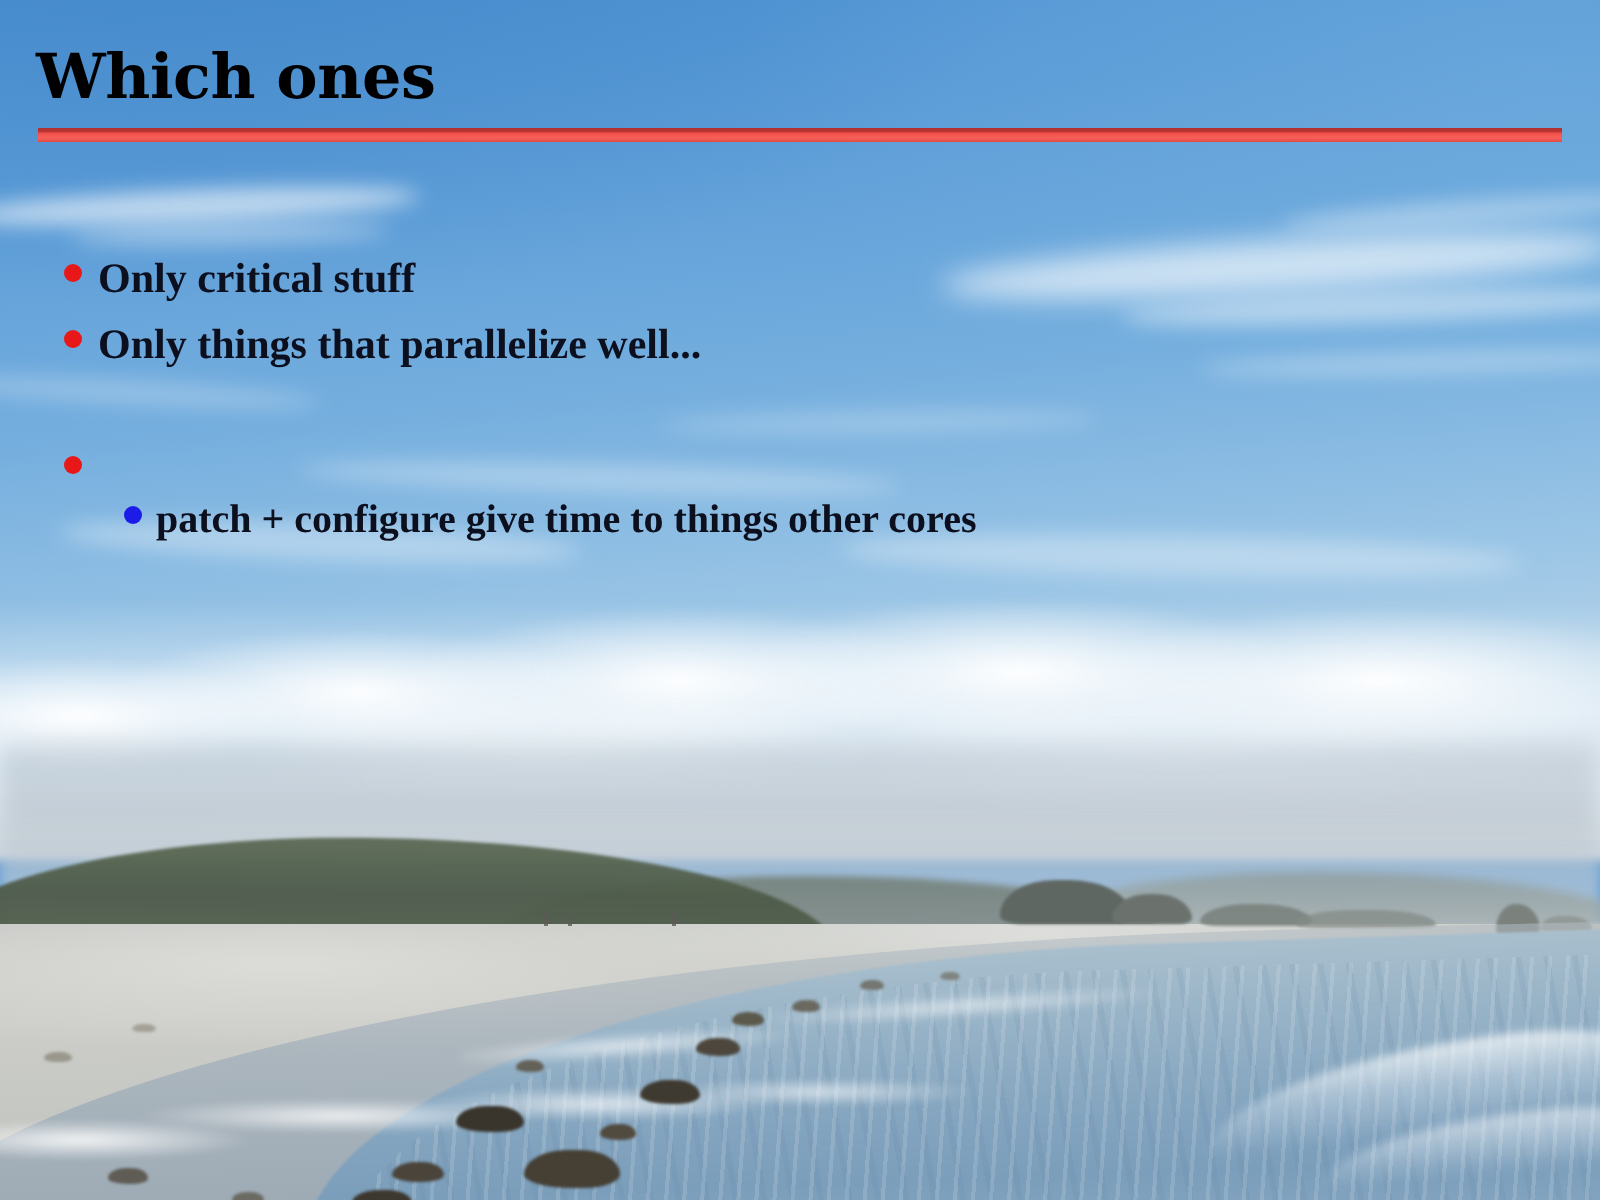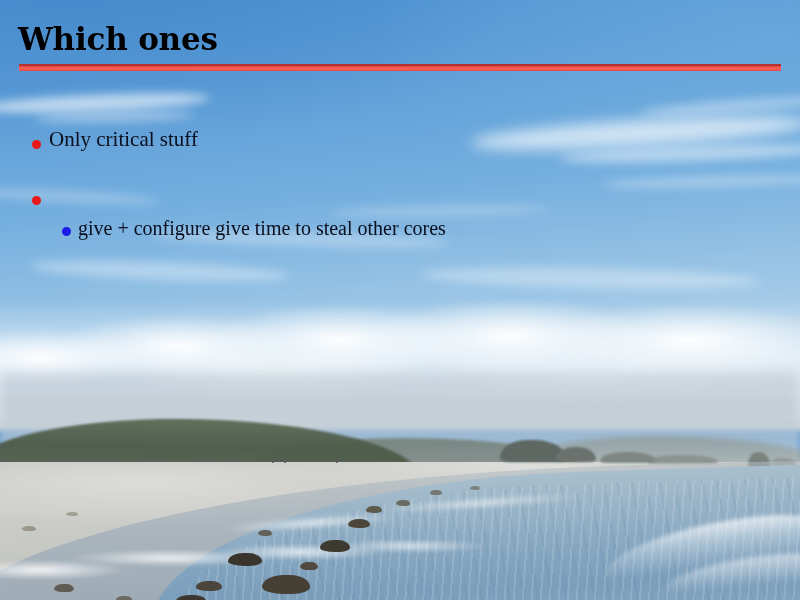--- a/index.html
+++ b/index.html
@@ -246,22 +246,23 @@
     background: linear-gradient(180deg, #b03030 0%, #b53232 22%, #f2524a 40%, #f7605a 72%, #e04a42 100%);
   }
 
   .body {
     position: absolute;
     left: 32px; top: 128px;
     width: 740px;
   }
   .bullet-row {
     display: flex;
-    align-items: flex-end;
+    align-items: center;
     margin-bottom: 9px;
+    font-weight: bold;
   }
   .bullet-row.lvl2 {
     margin-left: 30px;
   }
   .marker {
     flex: 0 0 auto;
     width: 9px; height: 9px;
     border-radius: 50%;
     background: #e81818;
     margin-right: 8px;
@@ -355,27 +356,31 @@
   <div class="title">Which ones</div>
   <div class="rule"></div>
 
   <div class="body">
 
     <div class="bullet-row lvl1">
       <span class="marker"></span>
       <span class="btext">Only critical stuff</span>
     </div>
 
+    <div class="bullet-row lvl1">
+      <span class="marker"></span>
+      <span class="btext">Only things that parallelize well...</span>
+    </div>
 
 
     <div class="spacer"></div>
 
     <div class="bullet-row lvl1">
       <span class="marker"></span>
     </div>
 
     <div class="bullet-row lvl2">
       <span class="marker"></span>
-      <span class="btext">give + configure give time to steal other cores</span>
+      <span class="btext">patch + configure give time to things other cores</span>
     </div>
 
   </div>
 </div>
 
 </body></html>

